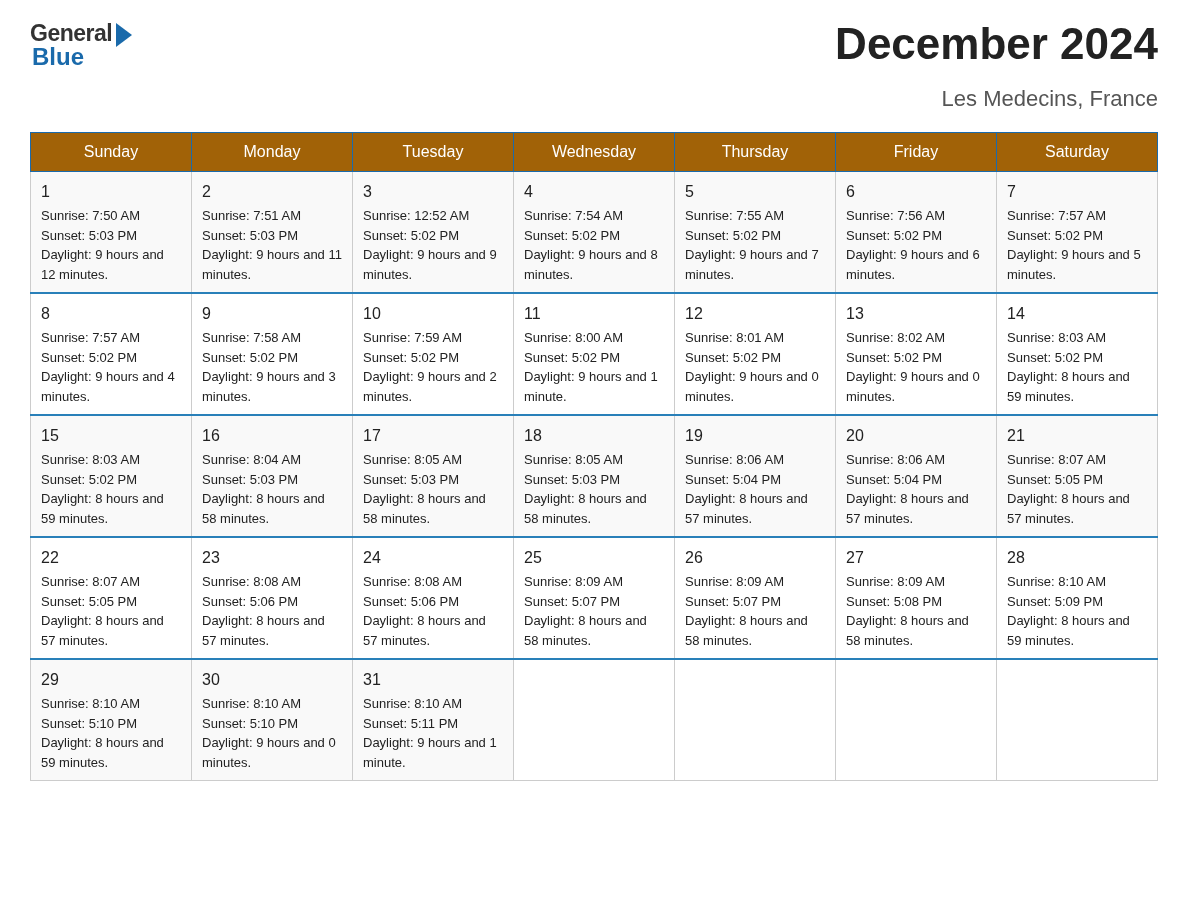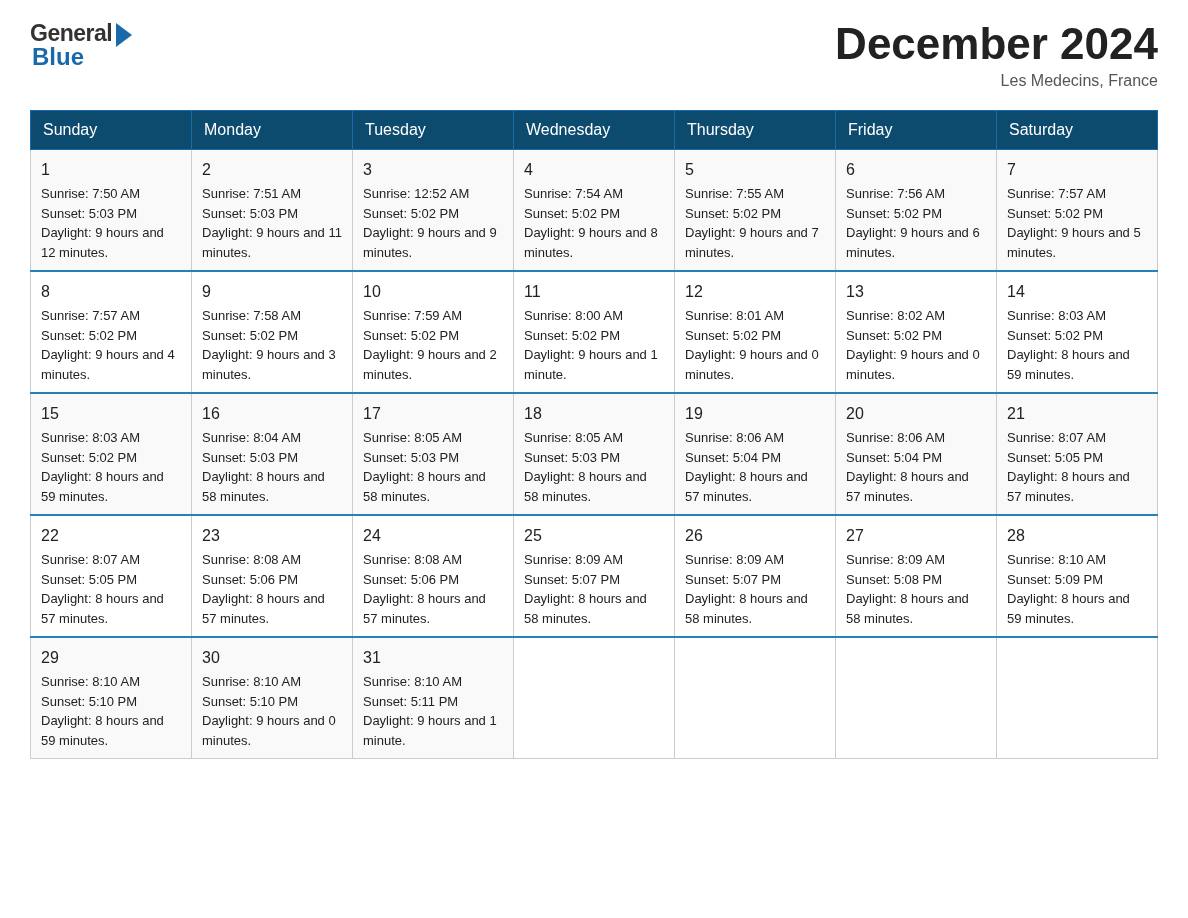--- a/index.html
+++ b/index.html
@@ -49,35 +49,35 @@
     .title-block {
       text-align: right;
     }
     .month-title {
       font-size: 44px;
       font-weight: bold;
       color: #222;
       line-height: 1.1;
     }
     .location {
-      font-size: 16px;
+      font-size: 22px;
       color: #555;
-      margin-top: 4px;
+      margin-top: 18px;
     }
     .calendar-table {
       width: 100%;
       border-collapse: collapse;
     }
     .calendar-table th {
-      background: #0c4a6e;
+      background: #a16207;
       color: #fff;
       font-size: 16px;
       font-weight: normal;
       padding: 10px 12px;
-      text-align: left;
+      text-align: center;
       border: 1px solid #1a6aab;
     }
     .calendar-table td {
       border: 1px solid #ccc;
       vertical-align: top;
       padding: 8px 10px;
       font-size: 13px;
       line-height: 1.5;
       width: 14.28%;
       min-height: 90px;

